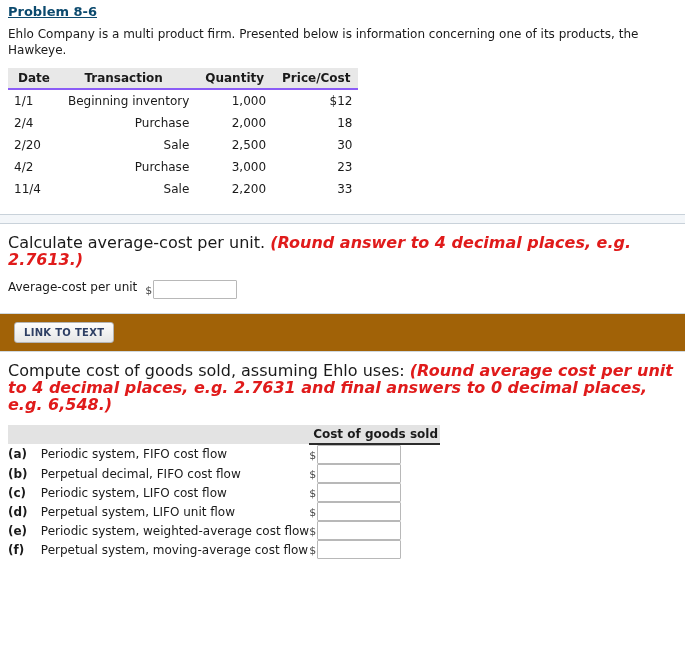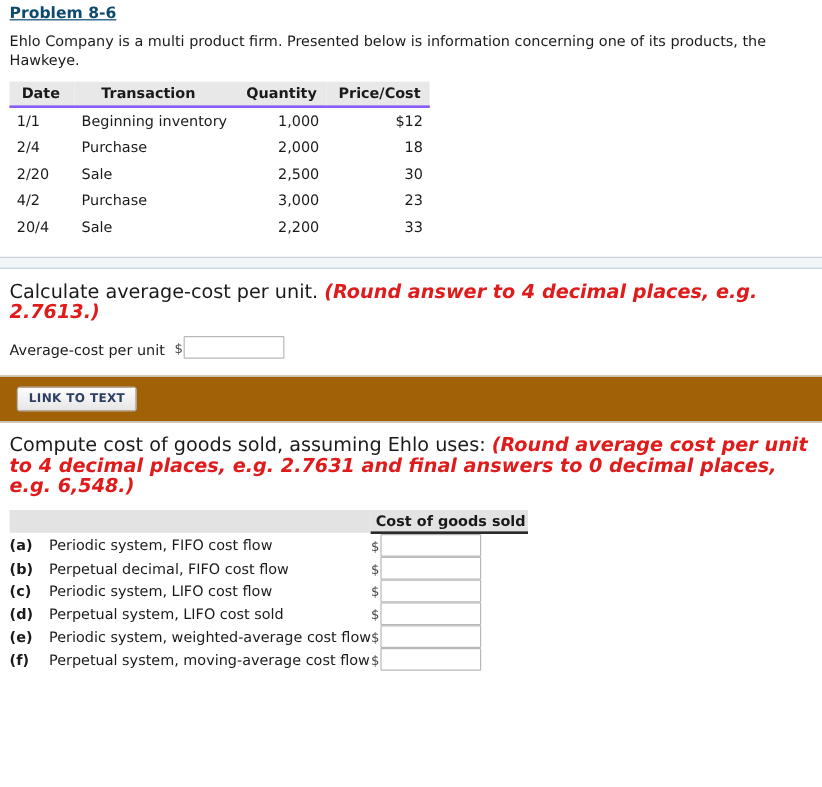--- a/index.html
+++ b/index.html
@@ -53,21 +53,21 @@
   table.inv th.th-date { width: 40px; }
   table.inv th.th-trans { padding-left: 14px; padding-right: 24px; }
   table.inv th.th-qty { padding-left: 10px; }
   table.inv th.th-price { padding-left: 10px; }
   table.inv td {
     padding: 3px 6px;
     white-space: nowrap;
     line-height: 16px;
   }
   td.c-date { text-align: left; padding-left: 6px; }
-  td.c-trans { text-align: left; padding-left: 8px; }
+  td.c-trans { text-align: right; padding-left: 8px; }
   td.c-qty { text-align: right; padding-right: 20px; }
   td.c-price { text-align: right; padding-right: 6px; }
 
   
   .divider {
     margin-top: 14px;
     height: 8px;
     border-top: 1px solid #c9d2da;
     border-bottom: 1px solid #c9d2da;
     background: #f3f6f9;
@@ -81,21 +81,21 @@
   }
   .hint {
     color: #e01b1b;
     font-weight: bold;
     font-style: italic;
   }
 
   
   .avg-row {
     display: flex;
-    align-items: flex-end;
+    align-items: flex-start;
     padding: 12px 0 0 8px;
   }
   .avg-label {
     font-size: 12px;
     color: #1a1a1a;
     margin-right: 8px;
   }
   .dollar {
     font-size: 11px;
     color: #4a4a4a;
@@ -222,21 +222,21 @@
         <td class="c-qty">2,500</td>
         <td class="c-price">30</td>
       </tr>
       <tr>
         <td class="c-date">4/2</td>
         <td class="c-trans">Purchase</td>
         <td class="c-qty">3,000</td>
         <td class="c-price">23</td>
       </tr>
       <tr>
-        <td class="c-date">20/4</td>
+        <td class="c-date">11/4</td>
         <td class="c-trans">Sale</td>
         <td class="c-qty">2,200</td>
         <td class="c-price">33</td>
       </tr>
     </tbody>
   </table>
 </div>
 
 <div class="divider"></div>
 
@@ -294,21 +294,21 @@
         <td class="desc">Periodic system, LIFO cost flow</td>
         <td class="field">
           <div class="field-inner">
             <span class="dollar">$</span>
             <input class="ans" type="text" value="" style="">
           </div>
         </td>
       </tr>
       <tr>
         <td class="letter">(d)</td>
-        <td class="desc">Perpetual system, LIFO cost sold</td>
+        <td class="desc">Perpetual system, LIFO unit flow</td>
         <td class="field">
           <div class="field-inner">
             <span class="dollar">$</span>
             <input class="ans" type="text" value="" style="">
           </div>
         </td>
       </tr>
       <tr>
         <td class="letter">(e)</td>
         <td class="desc">Periodic system, weighted-average cost flow</td>

